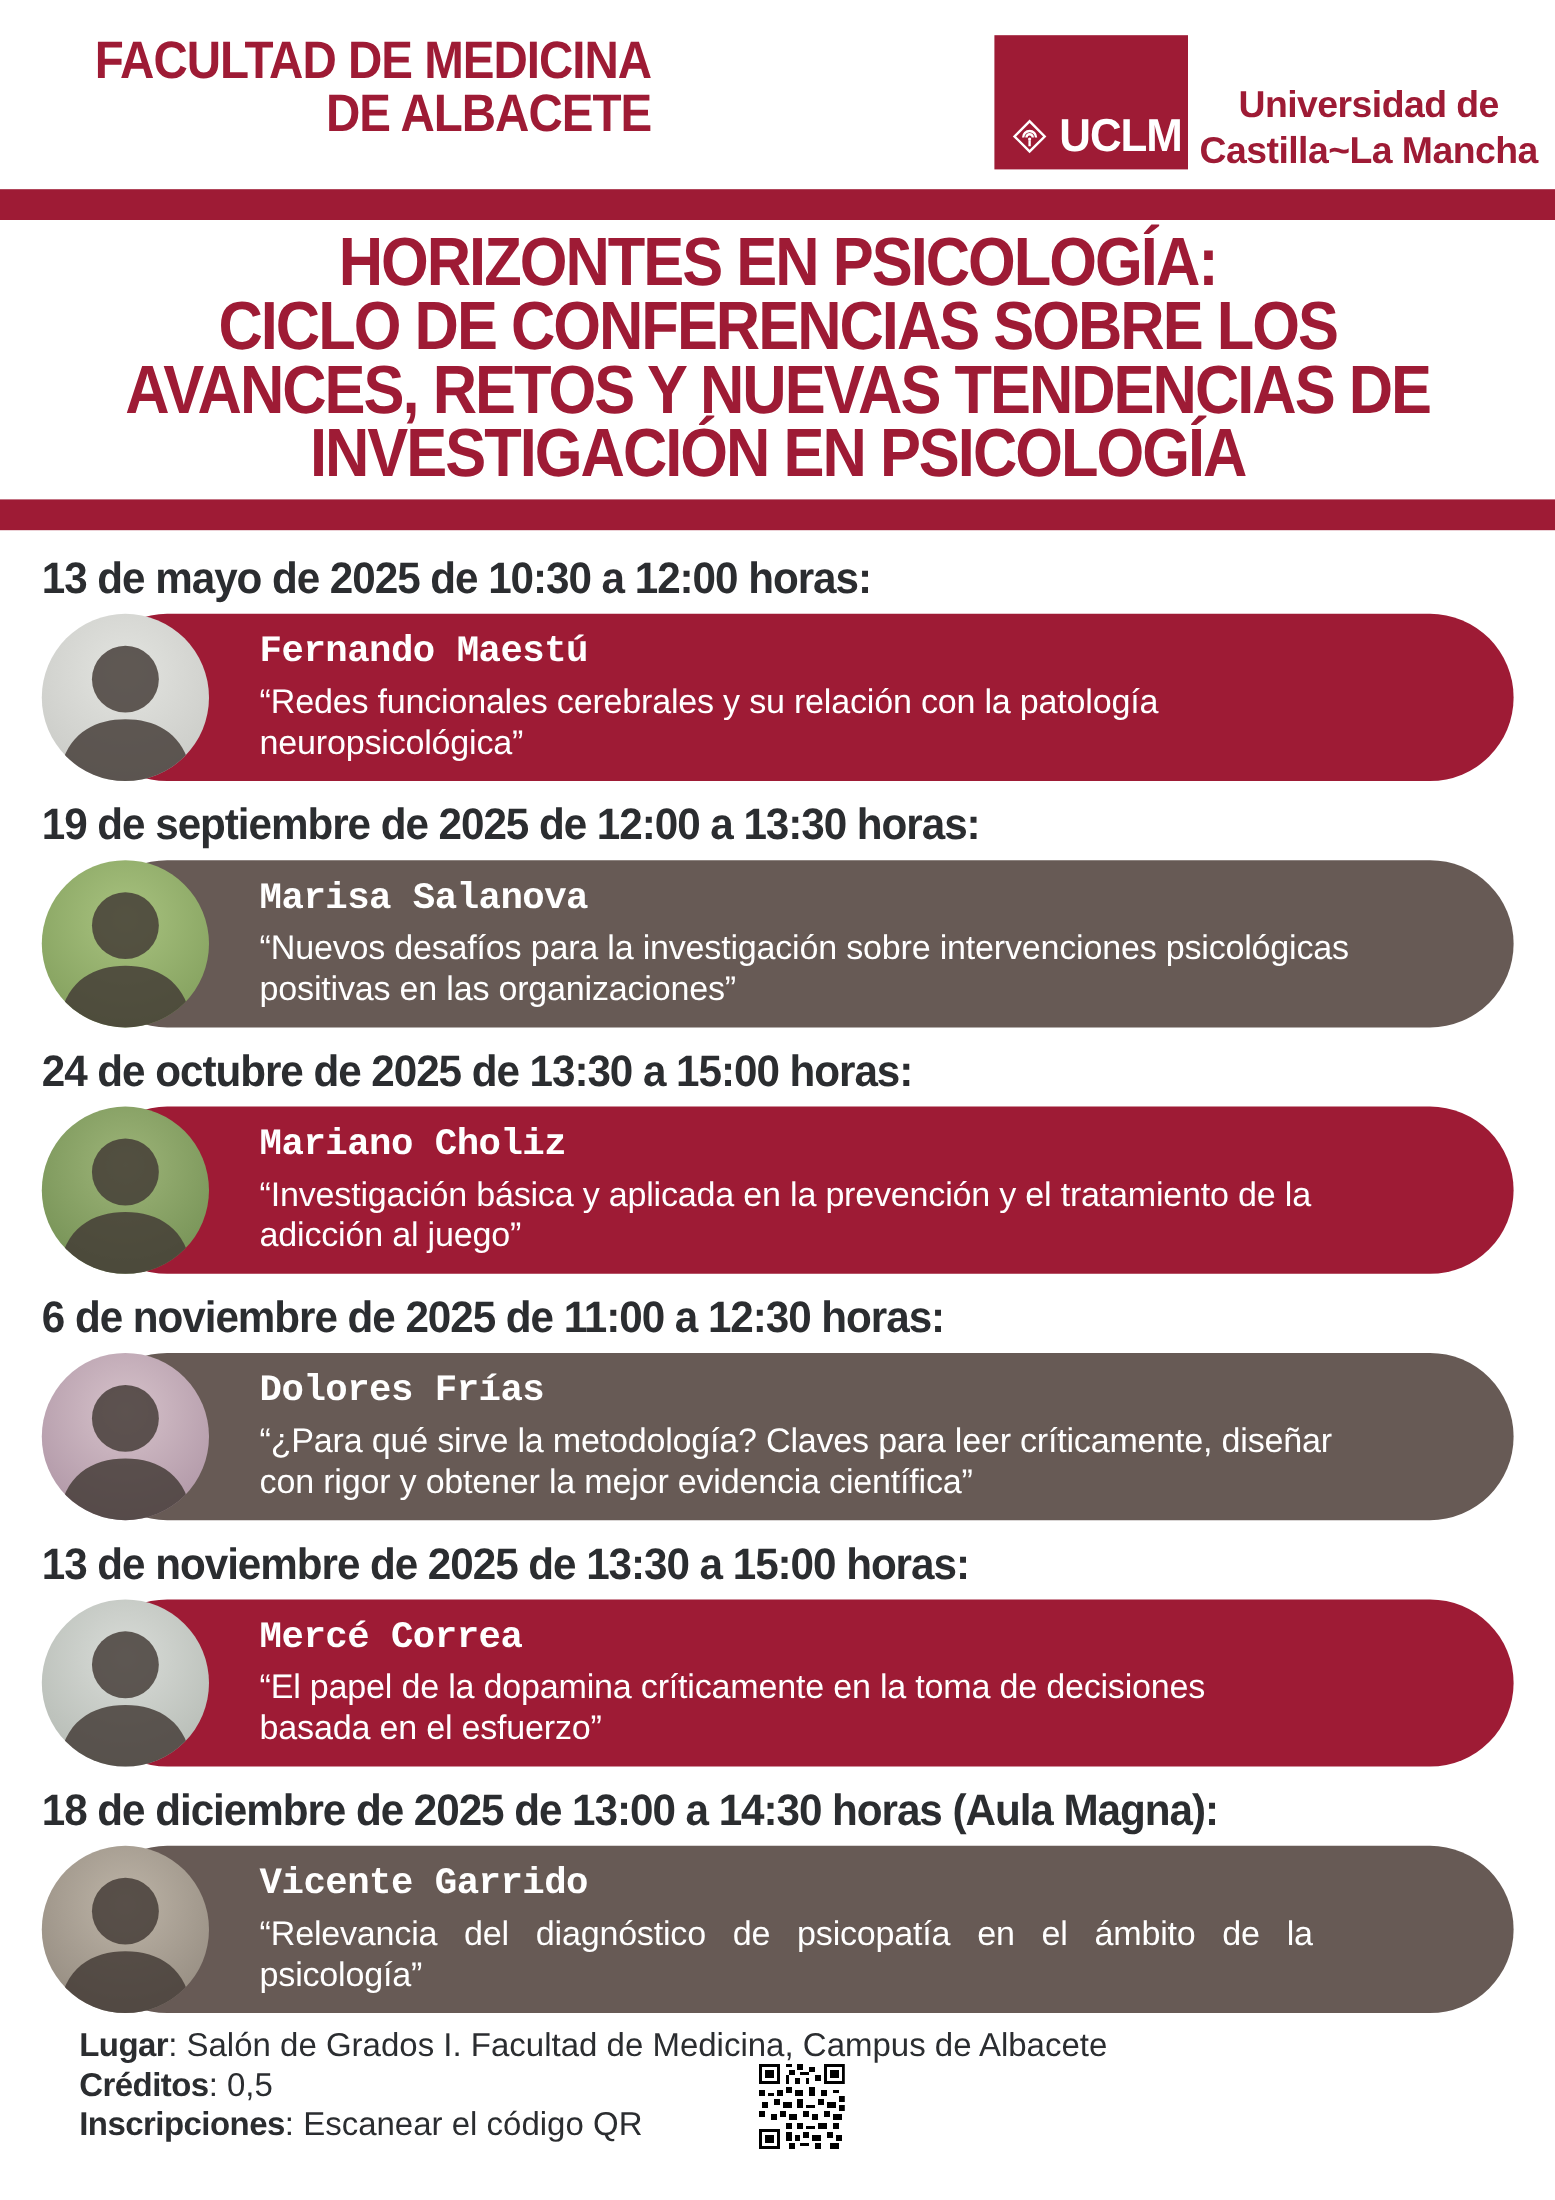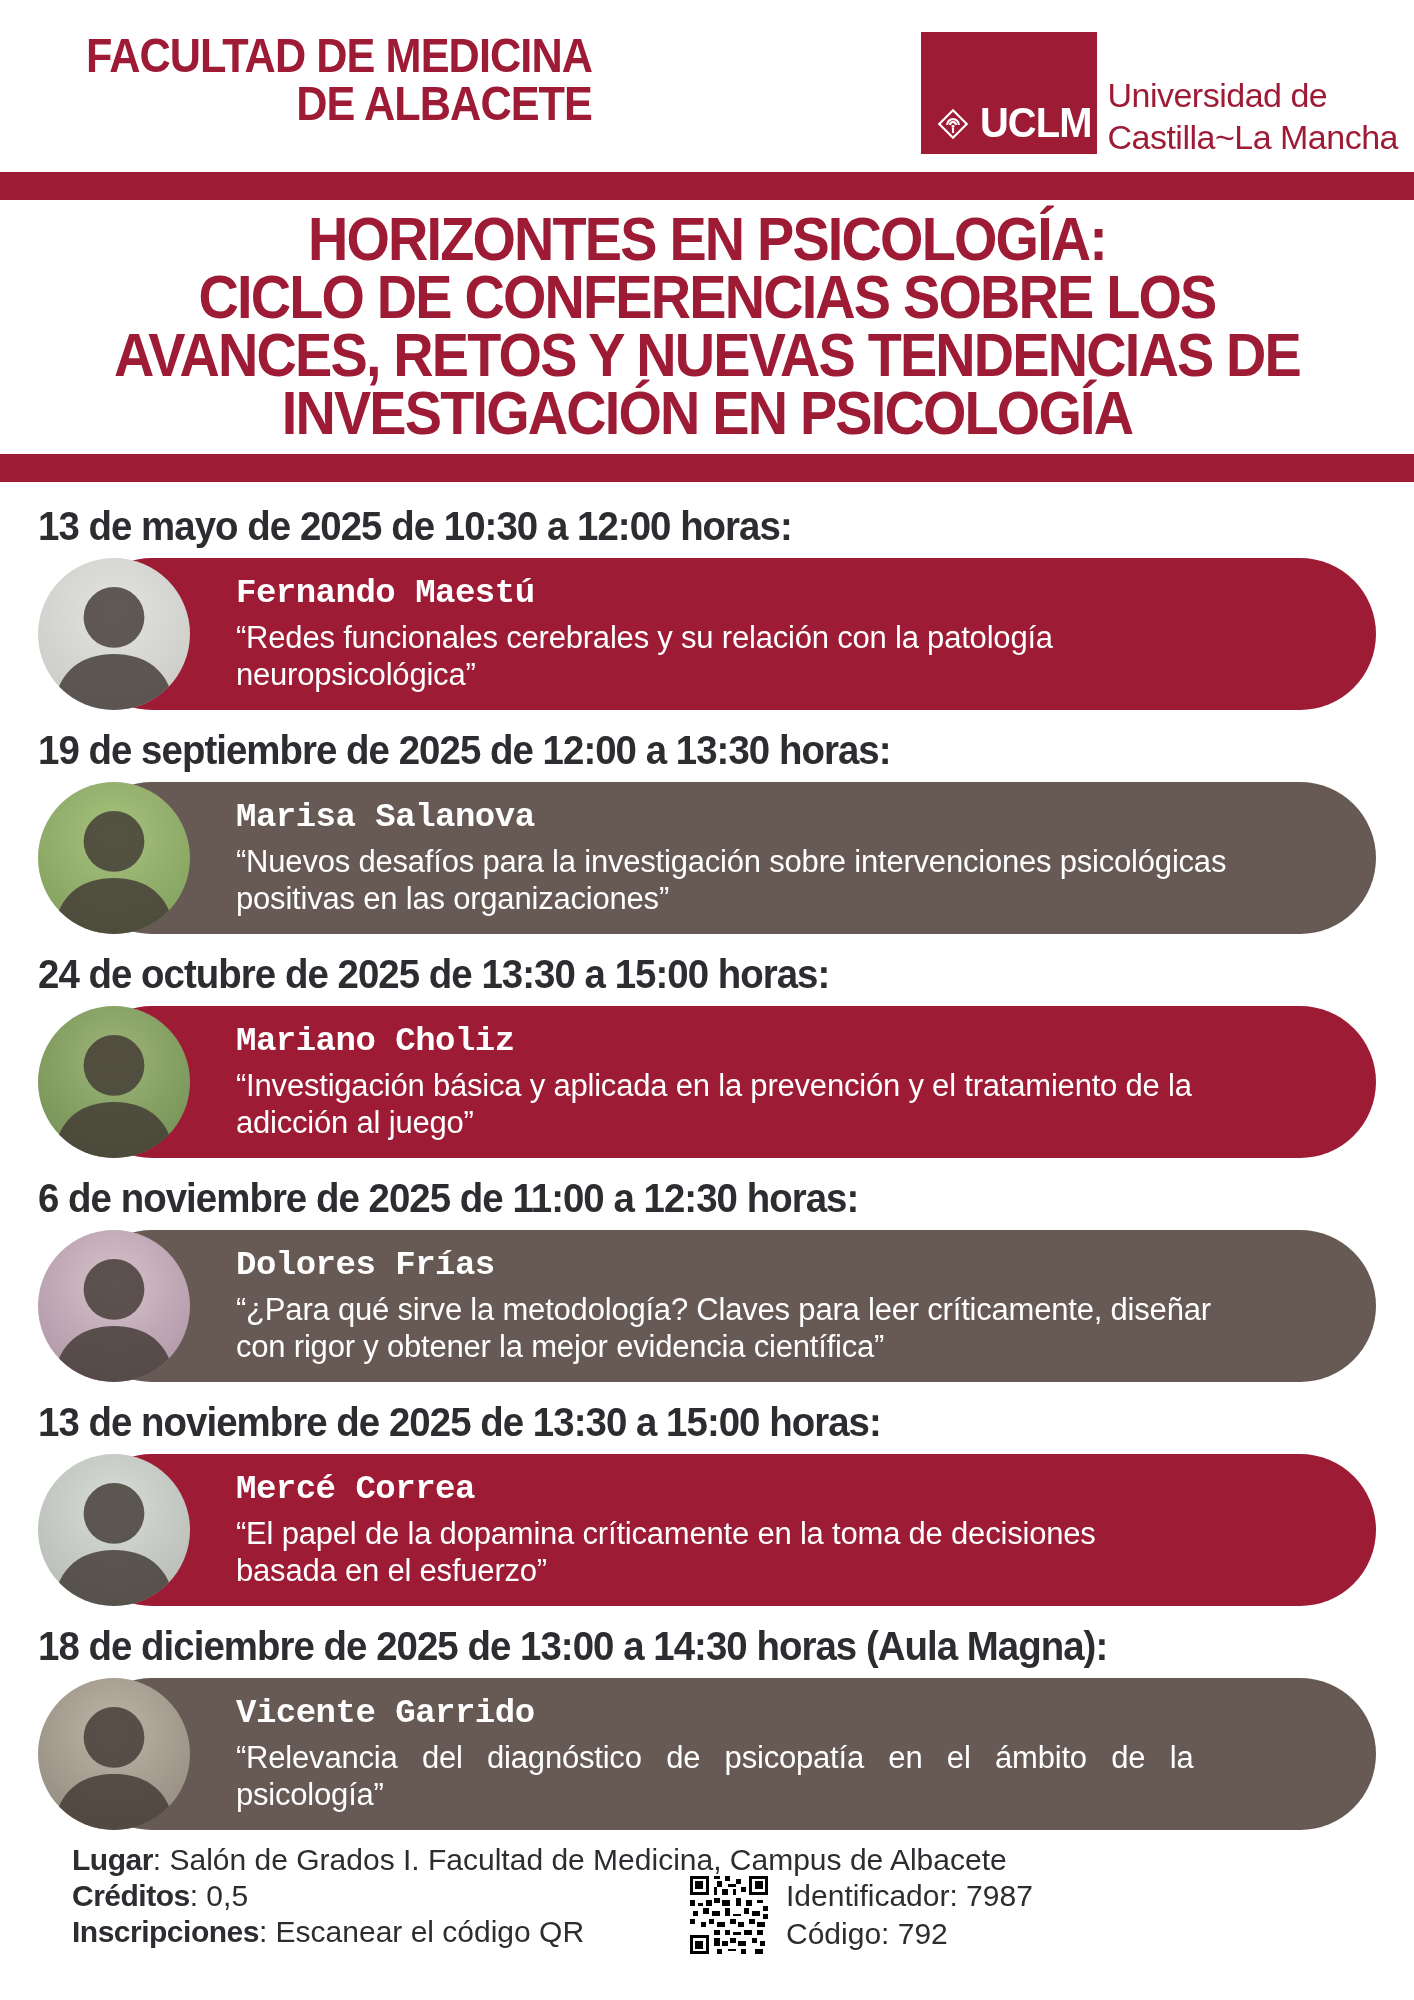--- a/index.html
+++ b/index.html
@@ -15,22 +15,22 @@
           align-items:flex-start;padding:32px 16px 0 52px;}
   .faculty{color:var(--accent-red,#9e1b35);font-weight:bold;font-size:48px;line-height:48px;
            letter-spacing:-1px;text-align:right;width:600px;
            transform:scaleX(0.9);transform-origin:left top;}
   .logo-group{display:flex;align-items:flex-start;}
   .logo-square{width:176px;height:122px;background:var(--accent-red,#9e1b35);box-sizing:border-box;
                display:flex;align-items:flex-end;justify-content:flex-end;gap:9px;padding-bottom:12px;}
   .logo-icon svg{width:36px;height:36px;display:block;}
   .logo-word{color:#fff;font-weight:bold;font-size:42px;line-height:38px;letter-spacing:-1px;
              transform:scaleX(0.95);transform-origin:left bottom;}
-  .uni-name{color:var(--accent-red,#9e1b35);font-weight:normal;font-size:34px;line-height:42px;
-            letter-spacing:-0.5px;margin:42px 0 0 10px;white-space:nowrap;}
+  .uni-name{color:var(--accent-red,#9e1b35);font-weight:bold;font-size:34px;line-height:42px;
+            letter-spacing:-0.5px;margin:42px 0 0 10px;white-space:nowrap;text-align:center;}
 
   
   .bar{height:28px;background:var(--accent-red,#9e1b35);}
   .main-title{margin:0;padding:10px 0 12px;text-align:center;}
   .title-inner{display:block;transform:scaleX(0.9);transform-origin:50% 0;}
   .title-line{display:block;color:var(--accent-red,#9e1b35);font-weight:bold;
               font-size:62px;line-height:58px;letter-spacing:-2px;}
 
   
   .sessions{padding:4px 38px 0 38px;}
@@ -270,20 +270,16 @@
             <rect x="15" y="23" width="2" height="2"></rect>
           <rect x="18" y="24" width="3" height="2"></rect>
             <rect x="23" y="23" width="2" height="2"></rect>
             <rect x="26" y="24" width="2" height="2"></rect>
           <rect x="10" y="27" width="2" height="2"></rect>
             <rect x="14" y="27" width="3" height="1"></rect>
             <rect x="19" y="27" width="2" height="2"></rect>
             <rect x="24" y="27" width="3" height="2"></rect>
         </g>
       </svg>
-      <div class="qr-meta">
-        <div>Identificador: 7987</div>
-        <div>Código: 792</div>
-      </div>
     </div>
   </footer>
 
 </div>
 
 </body></html>

